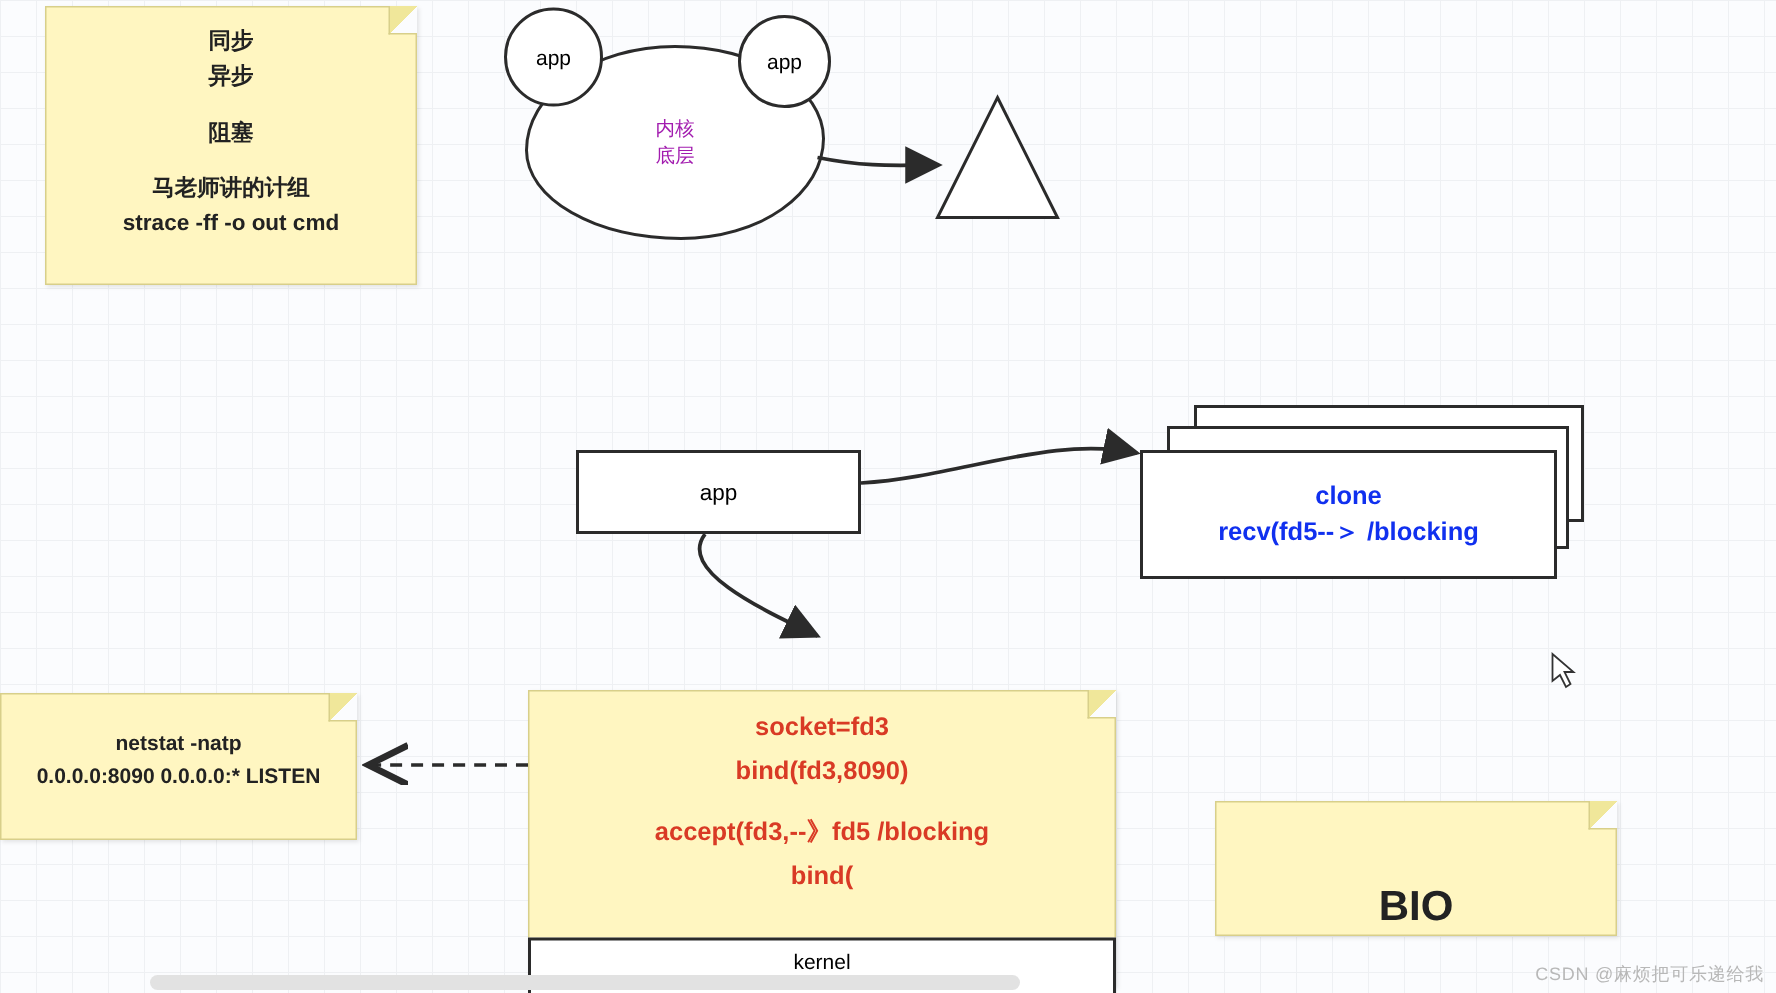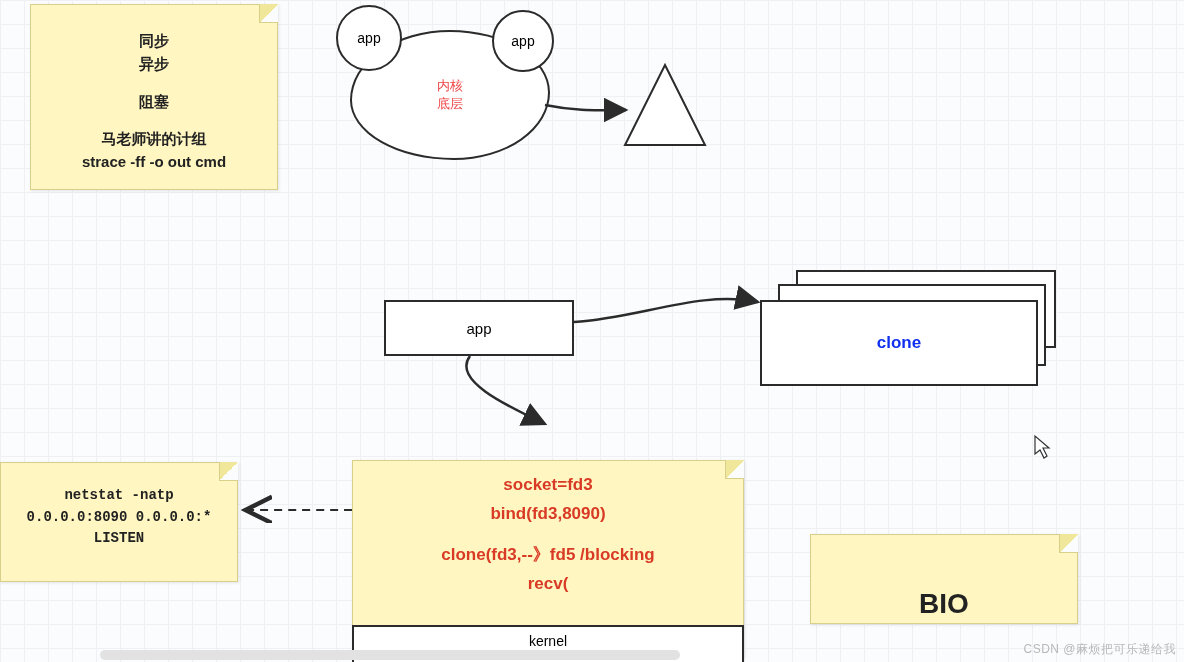--- a/index.html
+++ b/index.html
@@ -21,21 +21,21 @@
     box-shadow: 1px 1px 3px rgba(0,0,0,0.1);
   }
   .note::after {
     content:"";
     position:absolute; top:-1px; right:-1px;
     width:18px; height:18px;
     background: linear-gradient(135deg, #f0e79a 0 50%, #fbfcfe 50% 100%);
     border-left:1px solid #d8cf8a;
     border-bottom:1px solid #d8cf8a;
   }
-  .note-inner { padding:24px 12px; text-align:center; line-height:1.55; }
+  .note-inner { padding:11px 12px; text-align:center; line-height:1.55; }
   .box { position:absolute; background:#fff; border:2px solid #2b2b2b; display:flex; align-items:center; justify-content:center; }
   .circle { position:absolute; background:#fff; border:2px solid #2b2b2b; border-radius:50%; display:flex; align-items:center; justify-content:center; }
   .svg-layer { position:absolute; top:0; left:0; width:1184px; height:662px; pointer-events:none; }
   .stacked { position:absolute; }
   .stacked .st { position:absolute; background:#fff; border:2px solid #2b2b2b; }
   .red { color:#d93a25; font-weight:700; }
   .blue { color:#1030ef; font-weight:700; }
   .black { color:#222; }
   .bold { font-weight:700; }
   .watermark { position:absolute; right:8px; bottom:4px; font-size:12px; color:#b8b8b8; letter-spacing:0.5px; }
@@ -52,21 +52,21 @@
       <div>异步</div>
       <div style="height:14px;"></div>
       <div>阻塞</div>
       <div style="height:14px;"></div>
       <div>马老师讲的计组</div>
       <div>strace  -ff -o out  cmd</div>
     </div>
   </div>
 
   <div class="circle" style="left:350px; top:30px; width:200px; height:130px; border-radius:50% 50% 48% 52% / 54% 48% 52% 46%;">
-    <div style="text-align:center; font-size:13px; color:#ef4444;">
+    <div style="text-align:center; font-size:13px; color:#a21caf;">
       <div>内核</div>
       <div>底层</div>
     </div>
   </div>
   <div class="circle" style="left:336px; top:5px; width:66px; height:66px; font-size:14px;">
     <span>app</span>
   </div>
   <div class="circle" style="left:492px; top:10px; width:62px; height:62px; font-size:14px;">
     <span>app</span>
   </div>
@@ -78,38 +78,39 @@
   <div class="box" style="left:384px; top:300px; width:190px; height:56px; font-size:15px;">
     <span>app</span>
   </div>
 
   <div class="stacked" style="left:760px; top:270px; width:300px; height:118px;">
     <div class="st" style="left:36px; top:0; width:260px; height:78px;"></div>
     <div class="st" style="left:18px; top:14px; width:268px; height:82px;"></div>
     <div class="st" style="left:0; top:30px; width:278px; height:86px; display:flex; align-items:center; justify-content:center;">
       <div class="blue" style="text-align:center; font-size:17px; line-height:1.4;">
         <div>clone</div>
+        <div>recv(fd5--＞ /blocking</div>
       </div>
     </div>
   </div>
 
-  <div class="note" style="left:0px; top:462px; width:238px; height:120px;font-family:Liberation Mono, monospace;">
+  <div class="note" style="left:0px; top:462px; width:238px; height:98px;">
     <div class="note-inner black bold" style="font-size:14px; padding-top:22px;">
       <div>netstat -natp</div>
       <div>0.0.0.0:8090  0.0.0.0:*  LISTEN</div>
     </div>
   </div>
 
   <div class="note" style="left:352px; top:424px; width:392px; height:198px;margin-top:36px;">
     <div class="note-inner red" style="font-size:17px; line-height:1.7; padding-top:10px;">
       <div>socket=fd3</div>
       <div>bind(fd3,8090)</div>
       <div style="height:12px;"></div>
-      <div>clone(fd3,--》fd5  /blocking</div>
-      <div>recv(</div>
+      <div>accept(fd3,--》fd5  /blocking</div>
+      <div>bind(</div>
     </div>
   </div>
 
   <div class="note" style="left:810px; top:534px; width:268px; height:90px;">
     <div class="note-inner black" style="font-size:28px; font-weight:700; padding-top:22px;margin-top:25px;">
       <span>BIO</span>
     </div>
   </div>
 
   <div class="box" style="left:352px; top:625px; width:392px; height:70px; font-size:14px; align-items:flex-start; padding-top:6px;">

